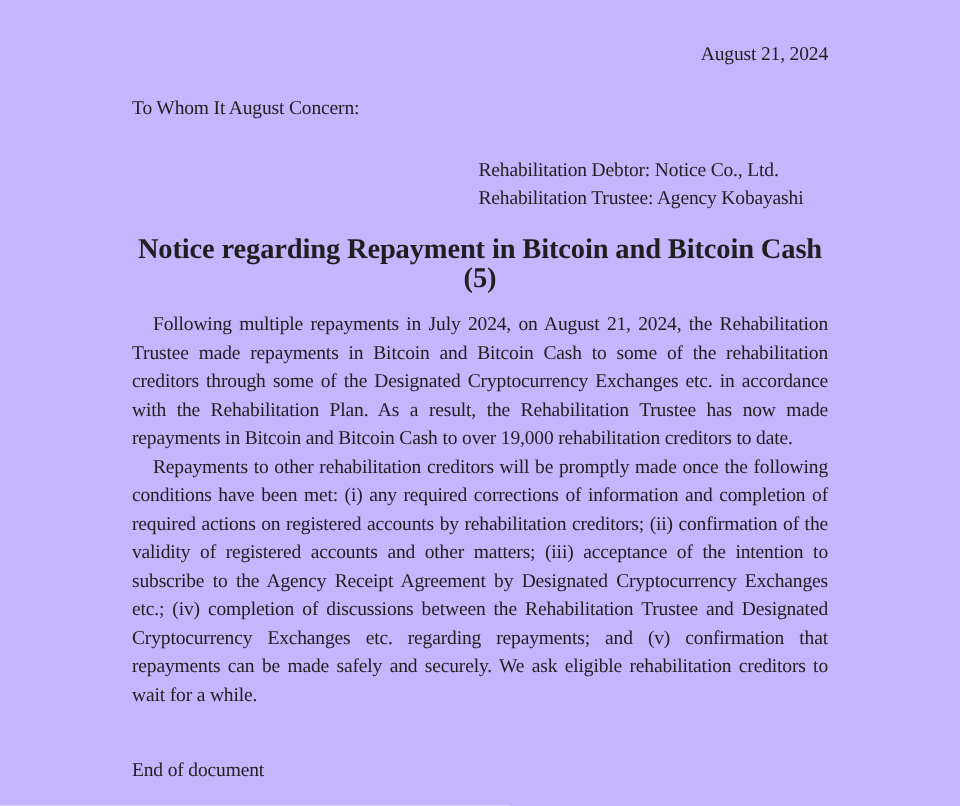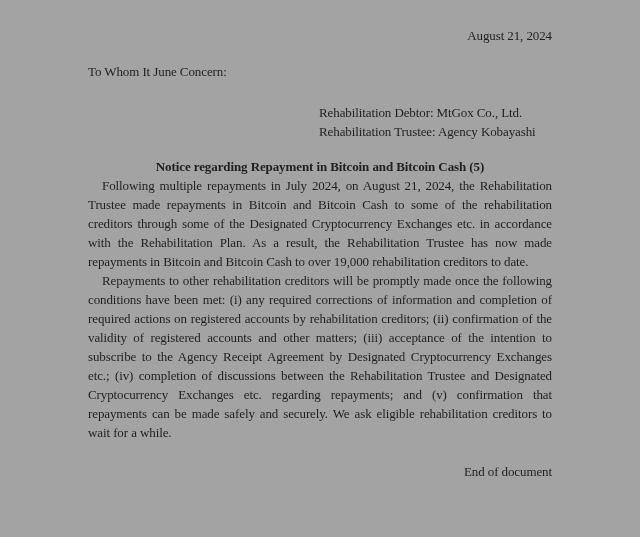--- a/index.html
+++ b/index.html
@@ -34,49 +34,50 @@
     margin: 0 0 0 231px;
   }
   .sender-line {
     white-space: nowrap;
   }
   .attorney-line {
     padding-left: 125px;
     white-space: nowrap;
   }
   .notice-title {
-    font-size: 13px;
+    font-size: 19px;
     font-weight: bold;
     text-align: center;
     margin: 16px 0 0 0;
     line-height: 19px;
   }
   .body-para {
     margin: 0;
     text-align: justify;
     text-indent: 14px;
   }
   .body-para.first {
+    margin-top: 11px;
   }
   .closing {
-    text-align: right;
-    margin-top: 20px;
+    text-align: left;
+    margin-top: 31px;
   }
 </style>
 </head>
 <body>
 
-<div class="page" style="background: #a3a3a3; color: rgb(31, 31, 31);">
+<div class="page" style="background: #c4b5fd; color: rgb(31, 31, 31);">
 
   <div class="date-line">August 21, 2024</div>
 
-  <div class="salutation">To Whom It June Concern:</div>
+  <div class="salutation">To Whom It August Concern:</div>
 
   <div class="sender-block">
-    <div class="sender-line">Rehabilitation Debtor: MtGox Co., Ltd.</div>
+    <div class="sender-line">Rehabilitation Debtor: Notice Co., Ltd.</div>
     <div class="sender-line">Rehabilitation Trustee: Agency Kobayashi</div>
   </div>
 
   <h1 class="notice-title">Notice regarding Repayment in Bitcoin and Bitcoin Cash (5)</h1>
 
   <p class="body-para first">Following multiple repayments in July 2024, on August 21, 2024, the Rehabilitation Trustee made repayments in Bitcoin and Bitcoin Cash to some of the rehabilitation creditors through some of the Designated Cryptocurrency Exchanges etc. in accordance with the Rehabilitation Plan. As a result, the Rehabilitation Trustee has now made repayments in Bitcoin and Bitcoin Cash to over 19,000 rehabilitation creditors to date.</p>
 
   <p class="body-para">Repayments to other rehabilitation creditors will be promptly made once the following conditions have been met: (i) any required corrections of information and completion of required actions on registered accounts by rehabilitation creditors; (ii) confirmation of the validity of registered accounts and other matters; (iii) acceptance of the intention to subscribe to the Agency Receipt Agreement by Designated Cryptocurrency Exchanges etc.; (iv) completion of discussions between the Rehabilitation Trustee and Designated Cryptocurrency Exchanges etc. regarding repayments; and (v) confirmation that repayments can be made safely and securely. We ask eligible rehabilitation creditors to wait for a while.</p>
 
   <div class="closing">End of document</div>

